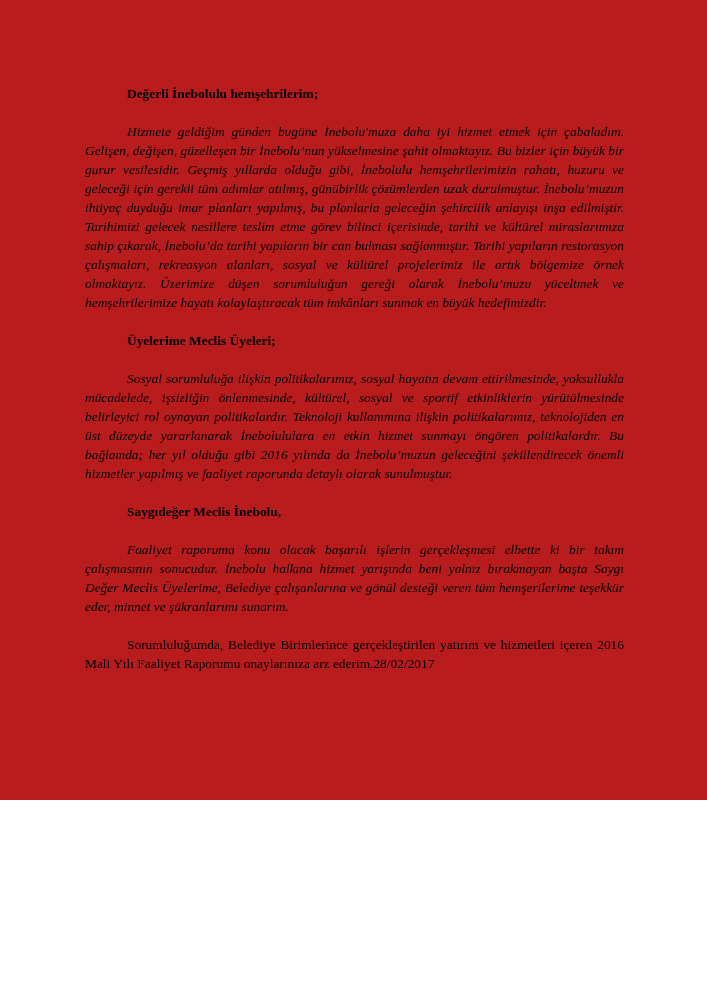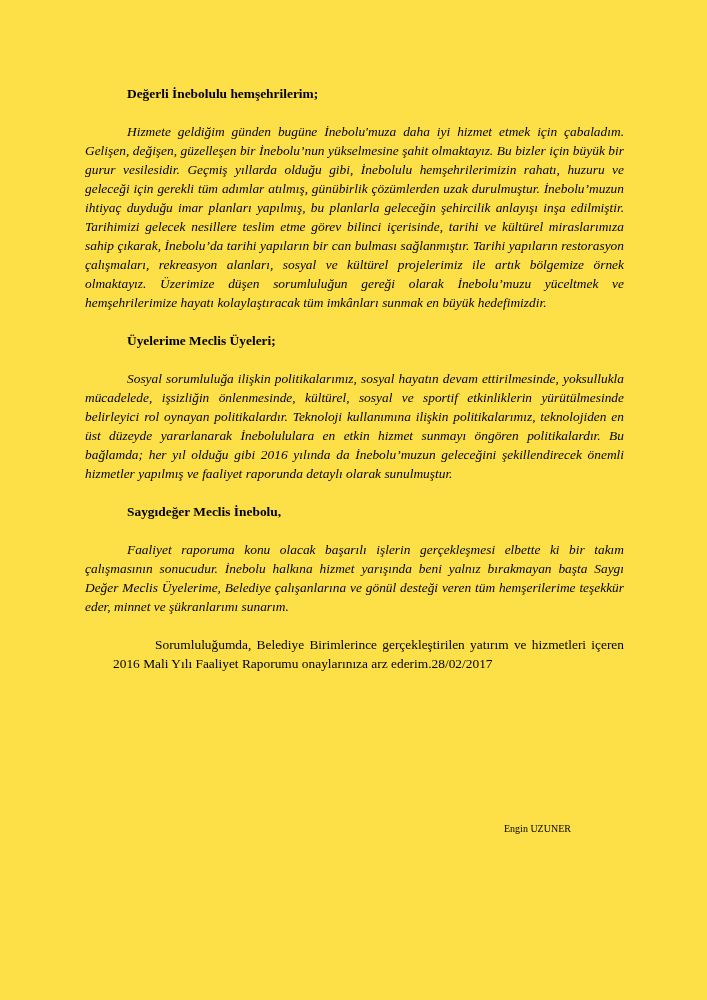--- a/index.html
+++ b/index.html
@@ -10,44 +10,43 @@
     width: 707px;
     height: 1000px;
     background: #ffffff;
     color: #000000;
     font-family: "Liberation Serif", "DejaVu Serif", serif;
   }
   .page {
     position: relative;
     box-sizing: border-box;
     width: 707px;
-    height: 1000px;
+    height: 800px;
     padding: 84px 83px 0 85px;
-    background: #fde047;
+    background: #b91c1c;
     overflow: hidden;
   }
   .block {
     margin: 0 0 19px 0;
     font-size: 13.4px;
     line-height: 19px;
   }
   .salutation {
     font-weight: bold;
     text-indent: 42px;
     text-align: left;
   }
   .para {
     text-align: justify;
     text-indent: 42px;
     font-style: italic;
   }
   .closing-para {
     text-align: justify;
     text-indent: 42px;
-    margin-left: 28px;
   }
   .signature {
     position: absolute;
     top: 819px;
     left: 420px;
     width: 235px;
     text-align: center;
     font-size: 10px;
     line-height: 19px;
     font-family: Liberation Serif, serif;

